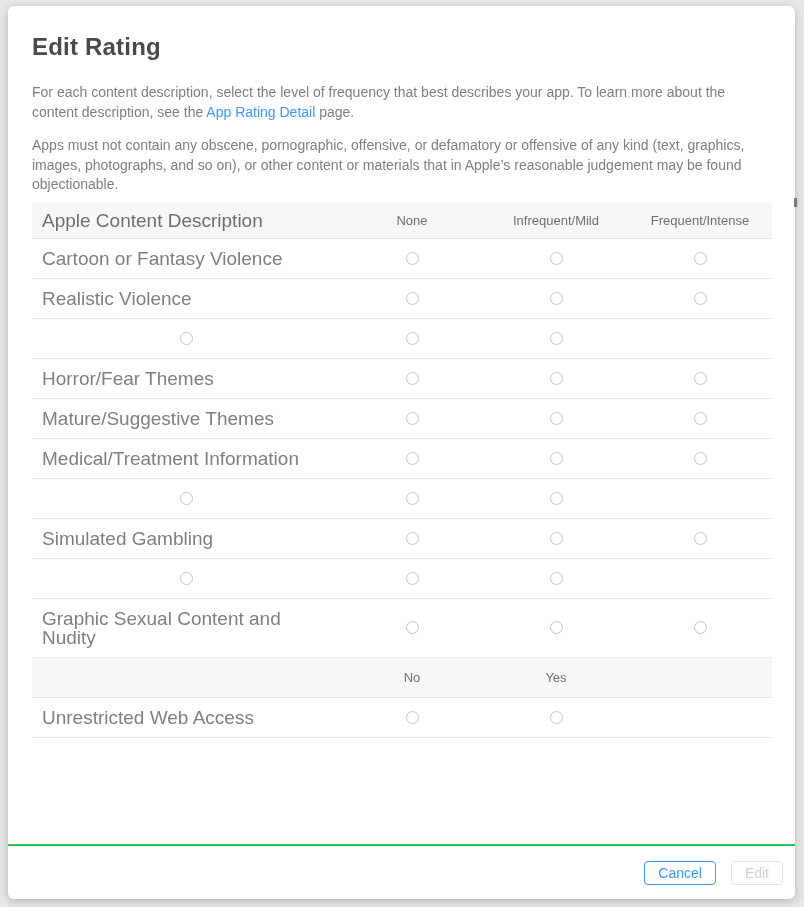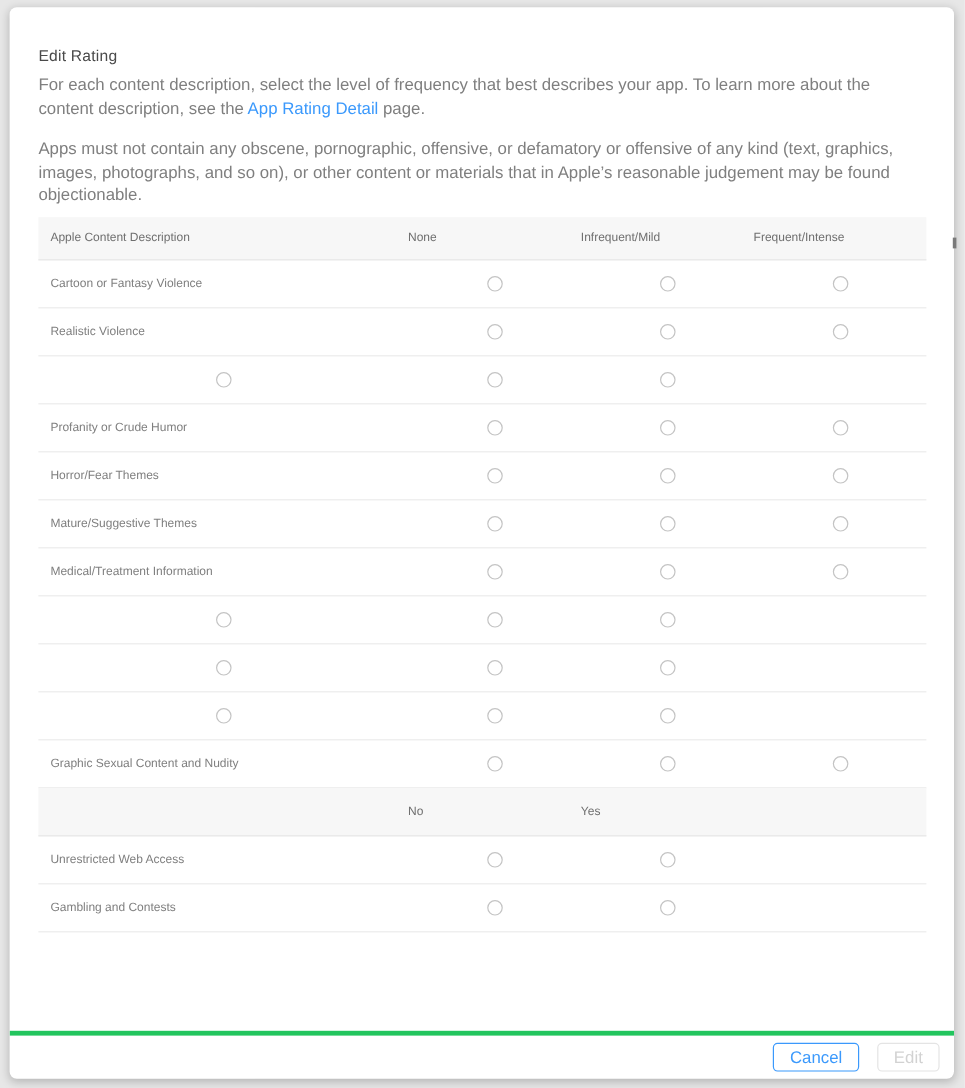--- a/index.html
+++ b/index.html
@@ -28,33 +28,33 @@
     border-radius:6px;
     box-shadow:0 2px 8px rgba(0,0,0,0.22);
     display:flex;
     flex-direction:column;
     overflow:hidden;
   }
   .dialog-body{
     padding:30px 23px 0 24px;
   }
   .dialog-title{
-    font-size:13px;
-    font-weight:400;
+    font-size:24px;
+    font-weight:700;
     color:var(--title-gray);
     line-height:22px;
     letter-spacing:.2px;
   }
   .para{
     margin-top:14px;
     font-size:14px;
     line-height:19.5px;
     color:var(--text-gray);
   }
-  .para.first{margin-top:3px;}
+  .para.first{margin-top:25px;}
   .link{
     color:var(--accent-blue);
     cursor:pointer;
     text-decoration:none;
   }
   
   .rating-table{
     margin-top:8px;
     width:100%;
   }
@@ -70,48 +70,48 @@
     border-bottom:1px solid var(--header-border);
     min-height:36px;
   }
   .t-row.thead2{
     background:var(--header-bg);
     border-bottom:1px solid var(--header-border);
     min-height:40px;
   }
   .cell-label{
     padding:10px 10px;
-    font-size:10px;
+    font-size:19px;
     line-height:19px;
     color:var(--text-gray);
   }
   .thead .cell-label{padding:8px 10px;color:#6f6f6f;}
   .cell-col{
-    text-align:left;
-    font-size:10px;
+    text-align:center;
+    font-size:13px;
     color:#6f6f6f;
   }
   .cell-radio{
     display:flex;
     justify-content:center;
     align-items:center;
   }
   .radio{
     width:13px;height:13px;
     border:1px solid #c4c4c4;
     border-radius:50%;
     background:#fff;
     cursor:pointer;
     display:inline-block;
   }
   
   .dialog-footer{
     margin-top:auto;
-    height:40px;
-    border-top:4px solid #22c55e;
+    height:55px;
+    border-top:2px solid #22c55e;
     display:flex;
     align-items:center;
     justify-content:flex-end;
     gap:15px;
     padding-right:12px;
   }
   .btn{
     font-family:"Liberation Sans","DejaVu Sans",sans-serif;
     font-size:14px;
     height:24px;
@@ -188,32 +188,20 @@
             <span class="radio"></span>
           </div>
         <div class="cell-radio">
             <span class="radio"></span>
           </div>
         <div class="cell-radio">
             <span class="radio"></span>
           </div>
       </div>
 
-      <div class="t-row">
-        <div class="cell-label">Profanity or Crude Humor</div>
-        <div class="cell-radio">
-            <span class="radio"></span>
-          </div>
-        <div class="cell-radio">
-            <span class="radio"></span>
-          </div>
-        <div class="cell-radio">
-            <span class="radio"></span>
-          </div>
-      </div>
 
       <div class="t-row">
         <div class="cell-label">Horror/Fear Themes</div>
         <div class="cell-radio">
             <span class="radio"></span>
           </div>
         <div class="cell-radio">
             <span class="radio"></span>
           </div>
         <div class="cell-radio">
@@ -253,20 +241,21 @@
           </div>
         <div class="cell-radio">
             <span class="radio"></span>
           </div>
         <div class="cell-radio">
             <span class="radio"></span>
           </div>
       </div>
 
       <div class="t-row">
+        <div class="cell-label">Simulated Gambling</div>
         <div class="cell-radio">
             <span class="radio"></span>
           </div>
         <div class="cell-radio">
             <span class="radio"></span>
           </div>
         <div class="cell-radio">
             <span class="radio"></span>
           </div>
       </div>
@@ -307,30 +296,20 @@
         <div class="cell-label">Unrestricted Web Access</div>
         <div class="cell-radio">
             <span class="radio"></span>
           </div>
         <div class="cell-radio">
             <span class="radio"></span>
           </div>
         <div class="cell-radio"></div>
       </div>
 
-      <div class="t-row">
-        <div class="cell-label">Gambling and Contests</div>
-        <div class="cell-radio">
-            <span class="radio"></span>
-          </div>
-        <div class="cell-radio">
-            <span class="radio"></span>
-          </div>
-        <div class="cell-radio"></div>
-      </div>
 
     </div>
   </div>
 
   <div class="dialog-footer">
     <button class="btn btn-cancel">Cancel</button>
     <button class="btn btn-done" disabled="">Edit</button>
   </div>
 </div>
 

